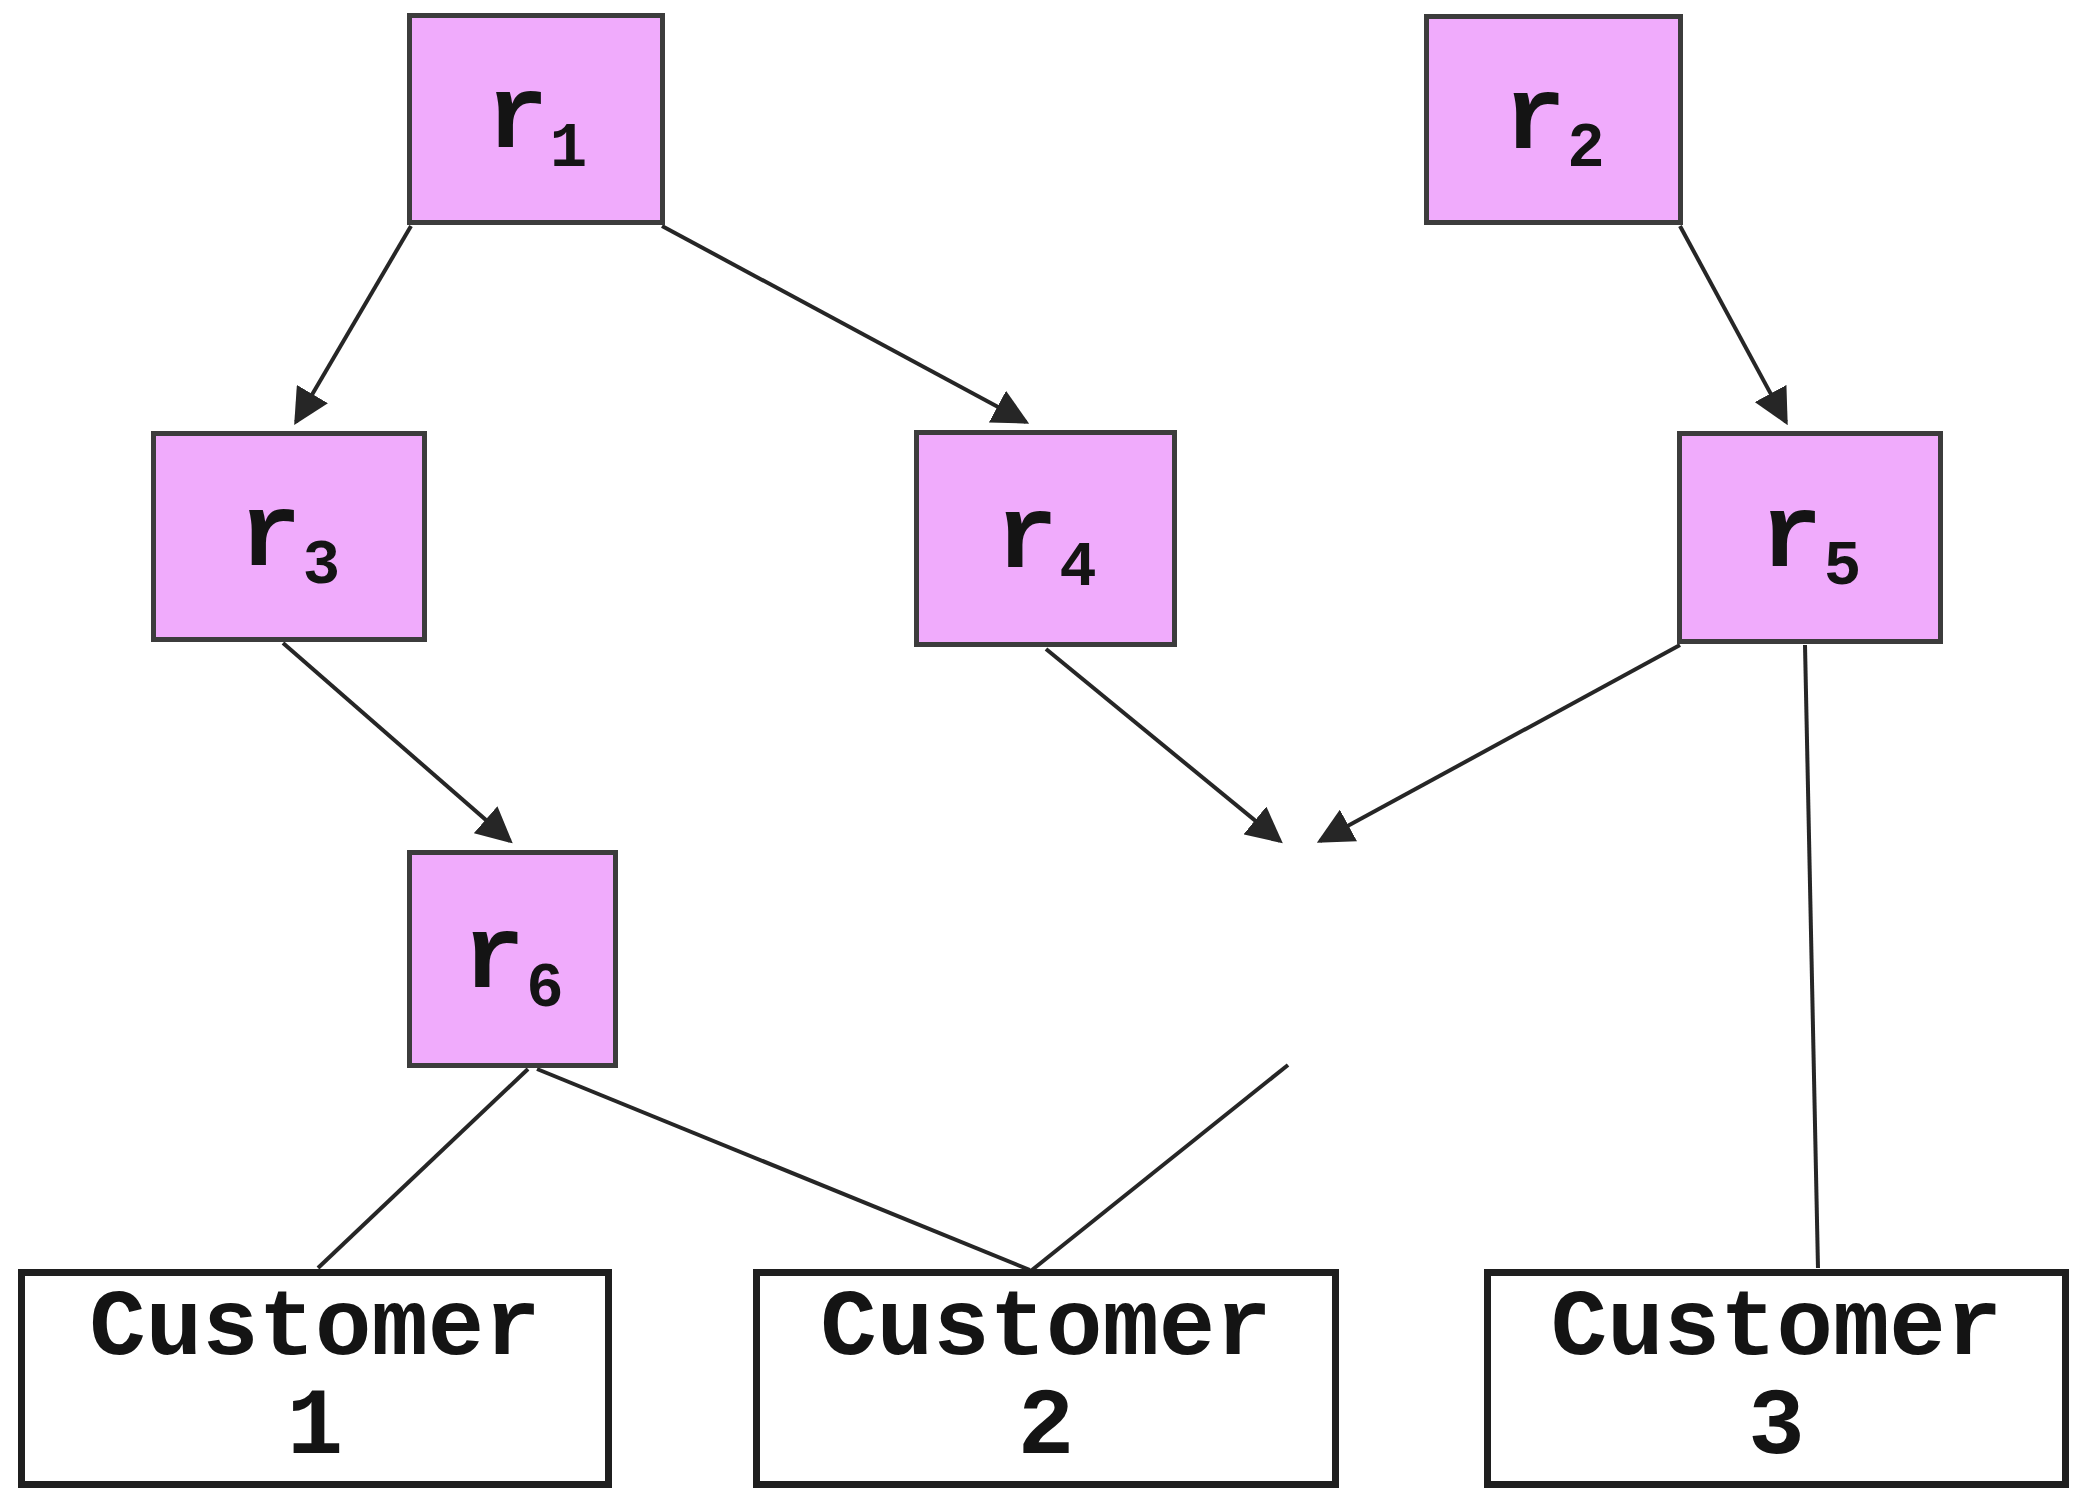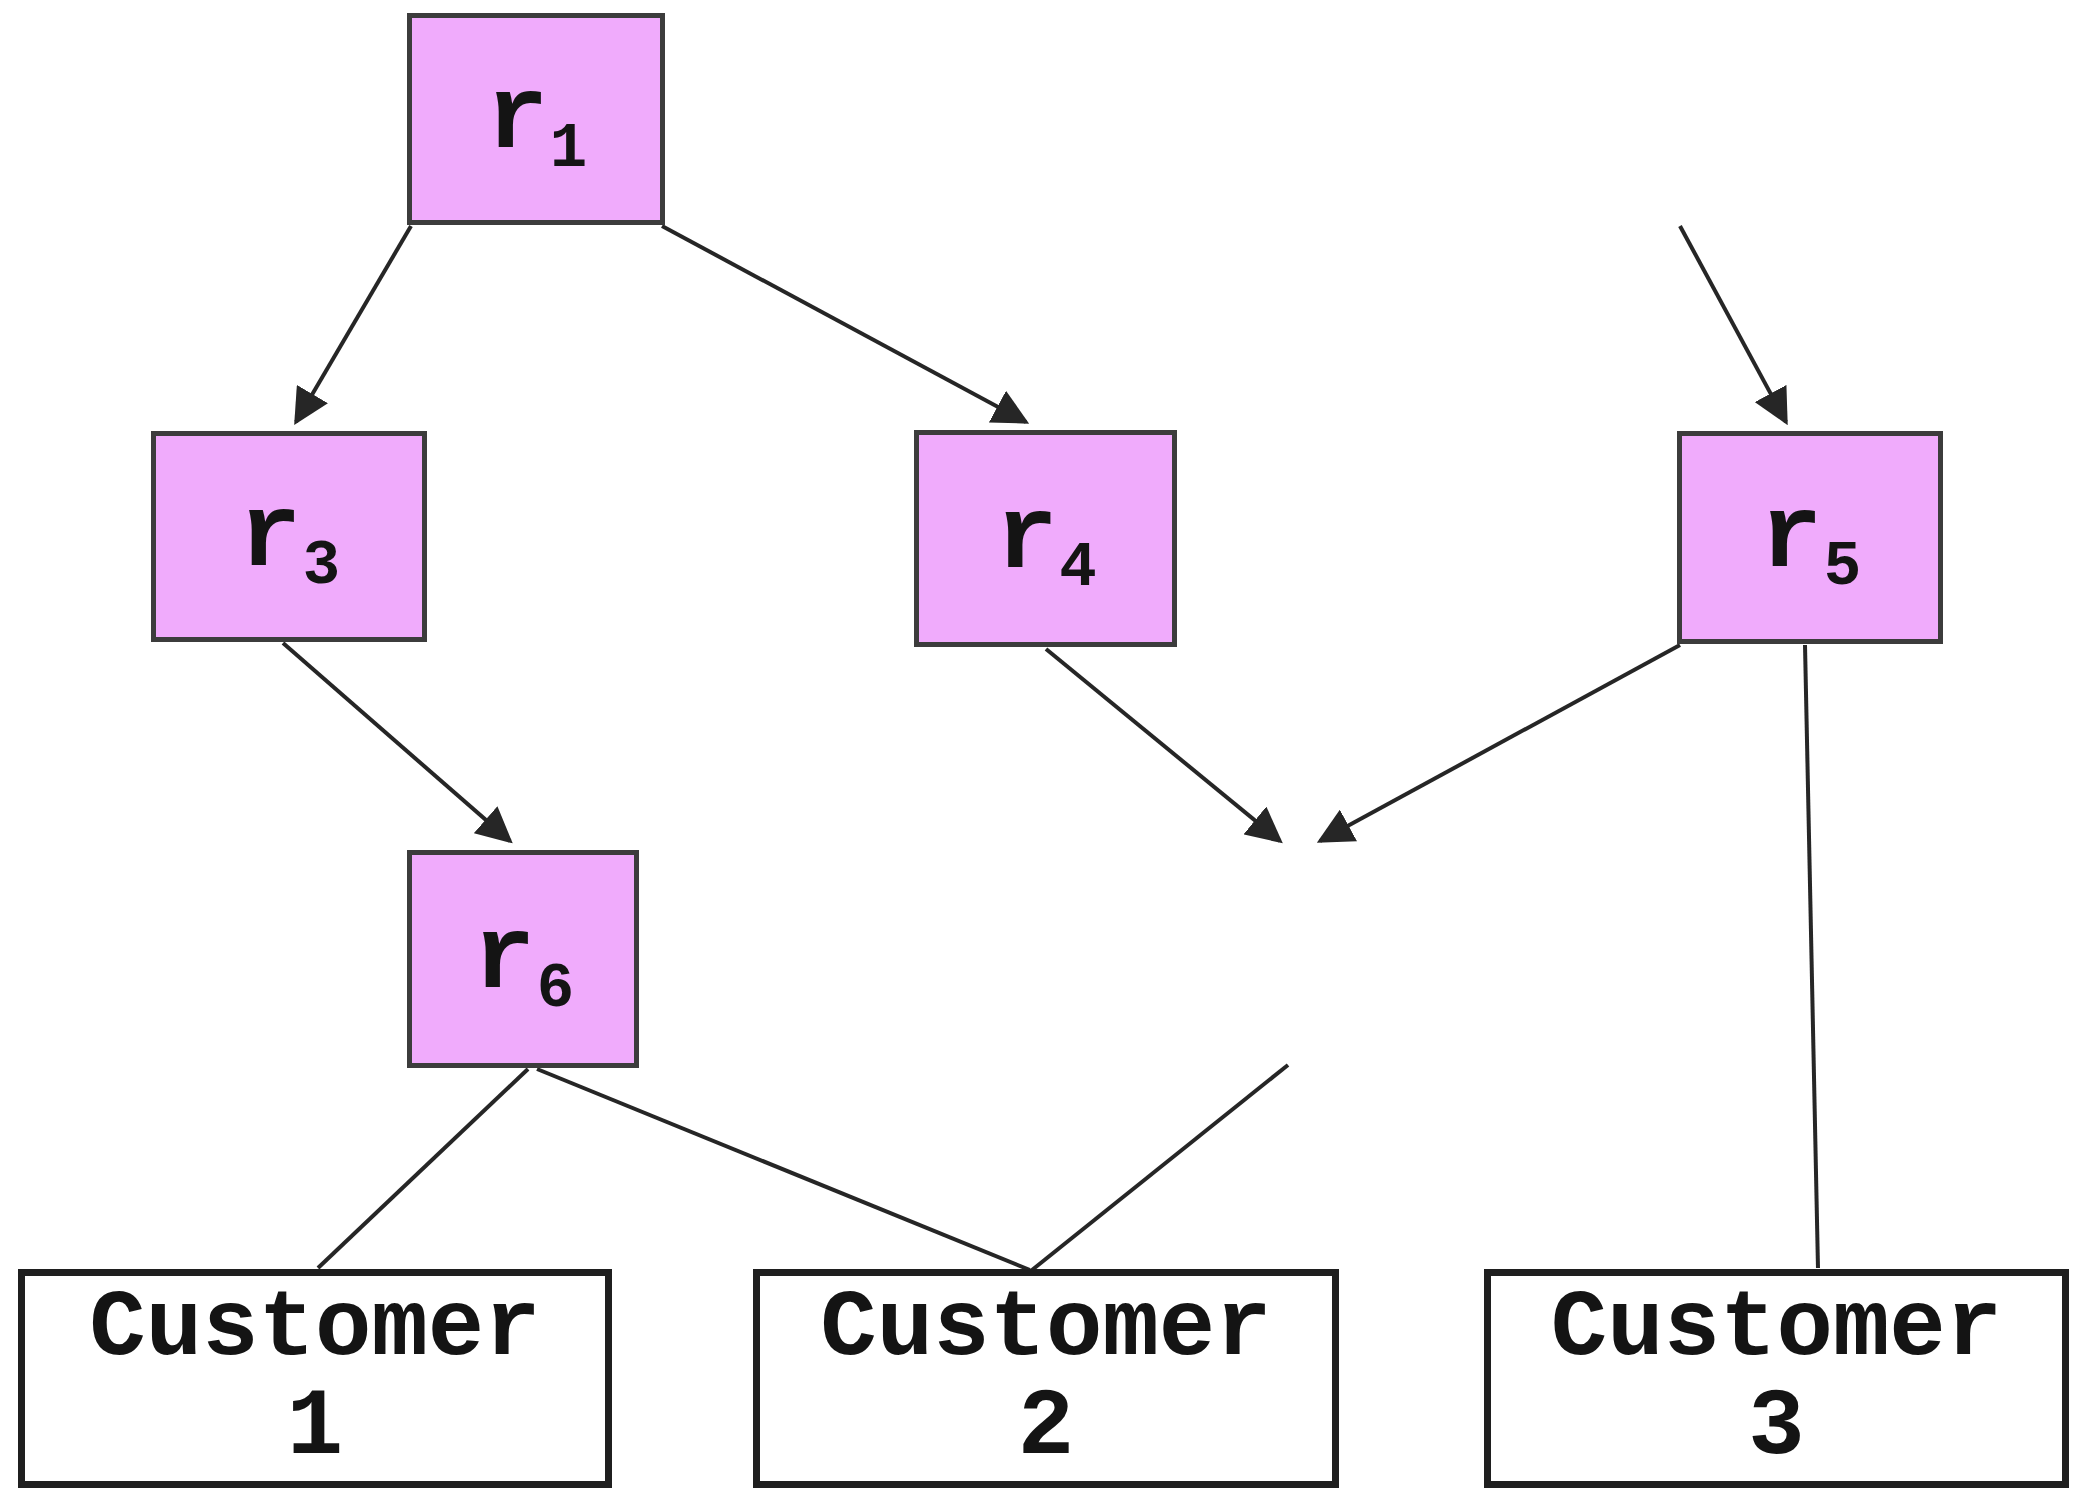--- a/index.html
+++ b/index.html
@@ -62,21 +62,21 @@
     line-height: 1.05;
     color: #141414;
     white-space: nowrap;
   }
   
   #node-r1 { left: 407px; top: 13px;   width: 258px; height: 212px; }
   #node-r2 { left: 1424px; top: 14px;  width: 259px; height: 211px; }
   #node-r3 { left: 151px; top: 431px;  width: 276px; height: 211px; }
   #node-r4 { left: 914px; top: 430px;  width: 263px; height: 217px; }
   #node-r5 { left: 1677px; top: 431px; width: 266px; height: 213px; }
-  #node-r6 { left: 407px; top: 850px;  width: 232px; height: 218px; }
+  #node-r6 { left: 407px; top: 850px;  width: 211px; height: 218px; }
   #node-r7 { left: 1169px; top: 850px; width: 259px; height: 214px; }
   #node-c1 { left: 18px; top: 1269px;   width: 594px; height: 219px; }
   #node-c2 { left: 753px; top: 1269px;  width: 586px; height: 219px; }
   #node-c3 { left: 1484px; top: 1269px; width: 585px; height: 219px; }
 </style>
 </head>
 <body>
 
 <div class="stage">
 
@@ -97,20 +97,23 @@
       <line x1="537" y1="1069" x2="1030" y2="1270"></line>
       <line x1="1288" y1="1065" x2="1032" y2="1270"></line>
       <line x1="1805" y1="645" x2="1818" y2="1268"></line>
     </g>
   </svg>
 
   <div class="rnode" id="node-r1">
     <span class="rlabel"><span>r</span><span class="rsub">1</span></span>
   </div>
 
+  <div class="rnode" id="node-r2">
+    <span class="rlabel"><span>r</span><span class="rsub">2</span></span>
+  </div>
 
   <div class="rnode" id="node-r3">
     <span class="rlabel"><span>r</span><span class="rsub">3</span></span>
   </div>
 
   <div class="rnode" id="node-r4">
     <span class="rlabel"><span>r</span><span class="rsub">4</span></span>
   </div>
 
   <div class="rnode" id="node-r5">

